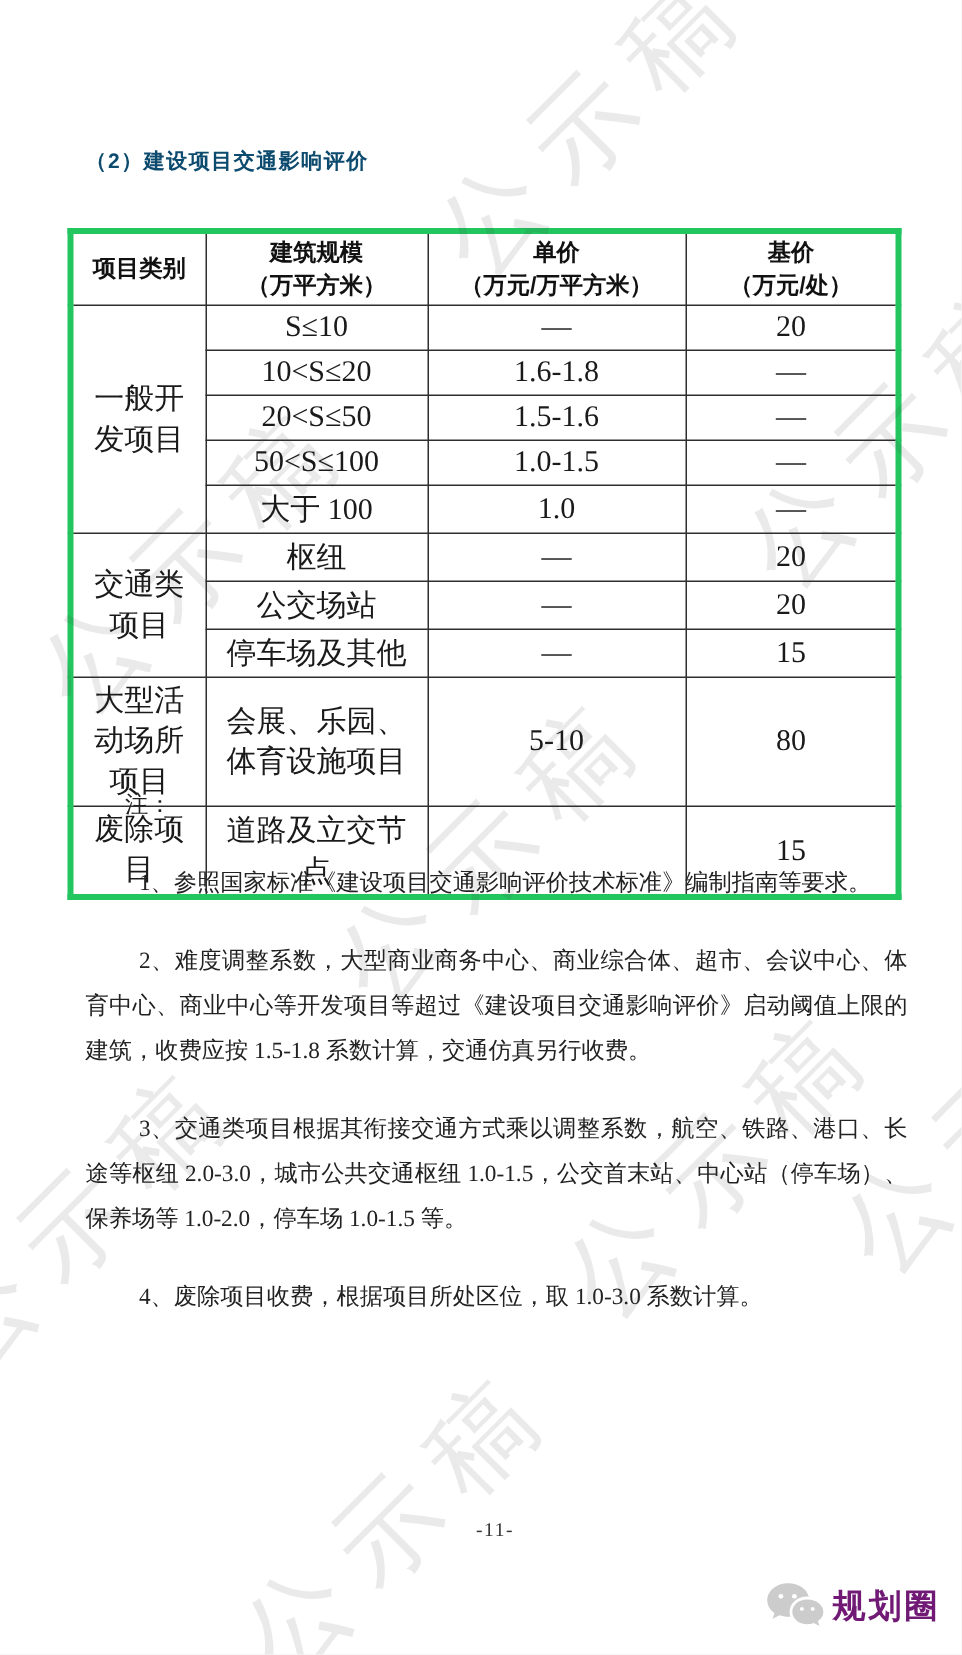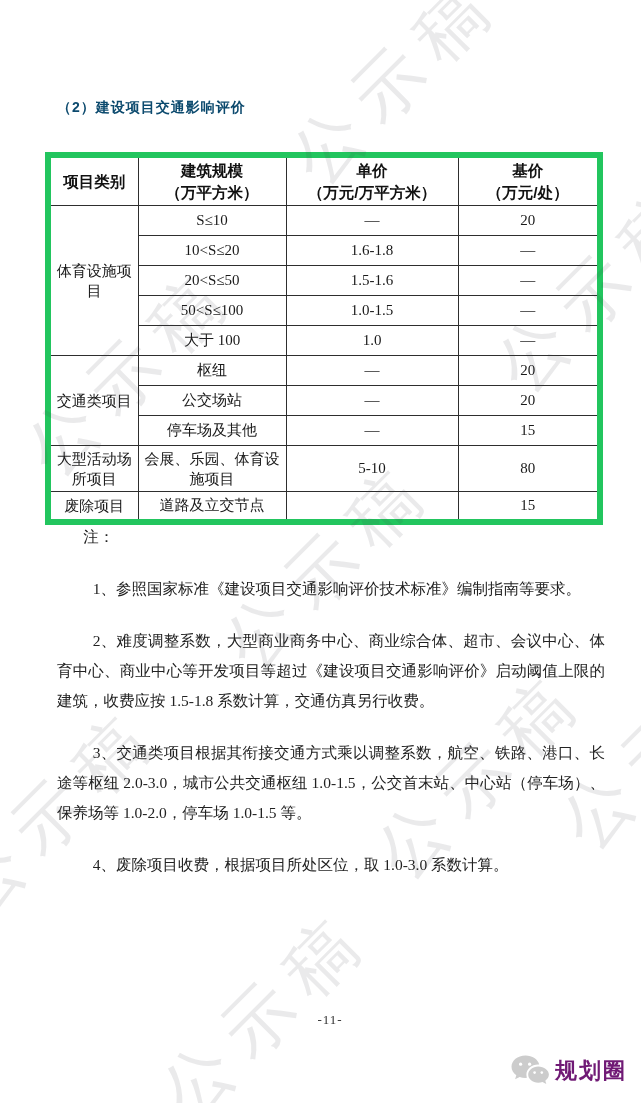--- a/index.html
+++ b/index.html
@@ -19,26 +19,26 @@
   
   .doc-title{
     position:absolute; left:57px; top:99px; z-index:2;
     font-family:"Liberation Sans", sans-serif;
     font-size:14px; font-weight:bold; letter-spacing:1px; color:#0c4a6e;
   }
   
   table.fee{
     position:absolute; left:45px; top:152px; z-index:2;
     width:552px; border-collapse:collapse; table-layout:fixed;
-    border:6px solid #22c55e;
+    border:4px solid #22c55e;
   }
   table.fee th, table.fee td{
     border:1px solid #2e2e2e;
     text-align:center; vertical-align:middle;
-    font-size:15px; padding:2px 4px; overflow:hidden;
+    font-size:20px; padding:2px 4px; overflow:hidden;
   }
   table.fee thead tr{height:46px;}
   table.fee tbody tr{height:30px;}
   table.fee tbody tr.tall{height:46px;margin-top:32px;}
   table.fee thead th{
     font-family:"Liberation Sans", sans-serif;
     font-weight:bold; font-size:15.5px; line-height:1.4; color:#111;
   }
   td.cat{padding:2px 13px; line-height:1.35;}
   td.left{text-align:left; padding:2px 10px; line-height:1.35;}
@@ -102,21 +102,21 @@
             <div>（万元/万平方米）</div>
         </th>
         <th>
           <div>基价</div>
             <div>（万元/处）</div>
         </th>
       </tr>
     </thead>
     <tbody>
       <tr>
-        <td class="cat" rowspan="5">体育设施项目</td>
+        <td class="cat" rowspan="5">一般开发项目</td>
         <td>S≤10</td>
         <td>—</td>
         <td>20</td>
       </tr>
       <tr>
         <td>10&lt;S≤20</td>
         <td>1.6-1.8</td>
         <td>—</td>
       </tr>
       <tr>

